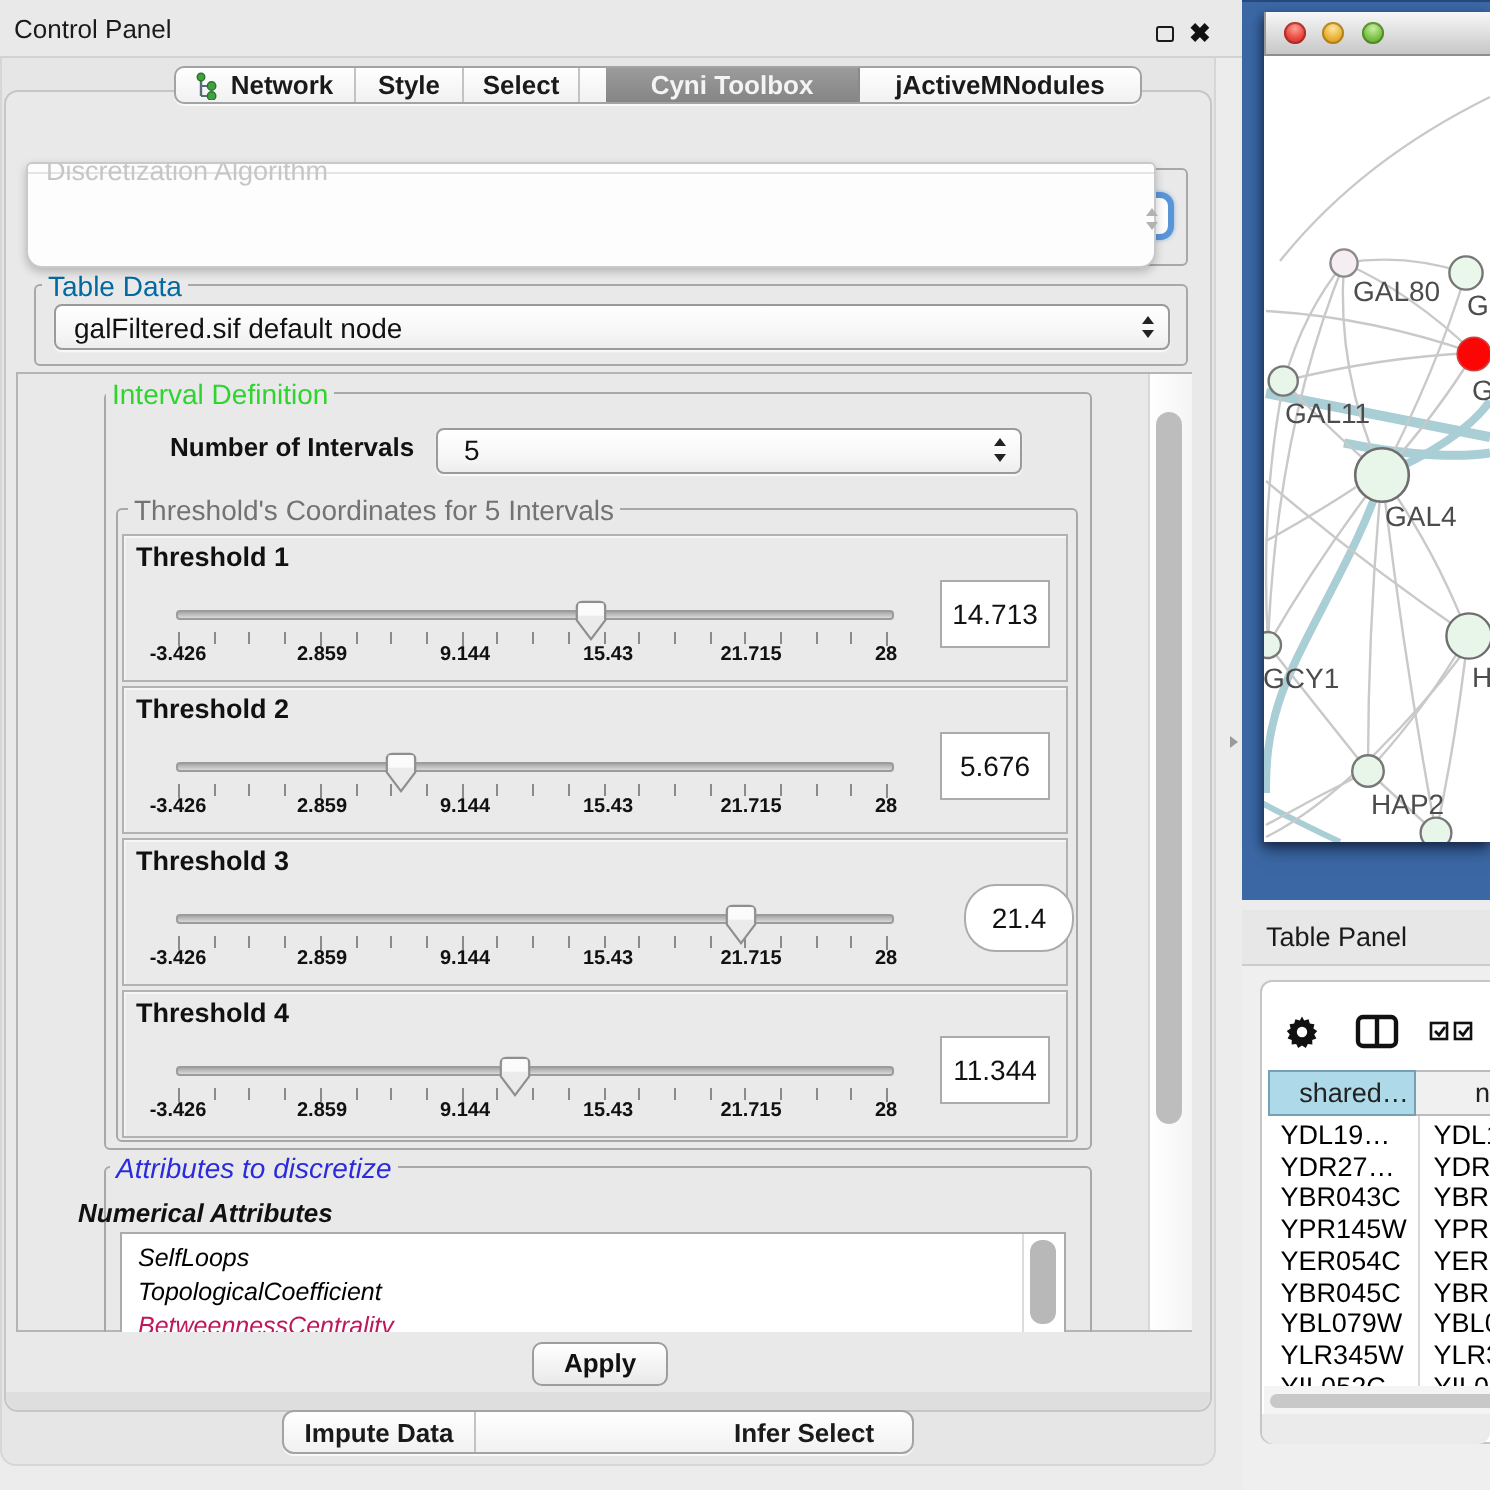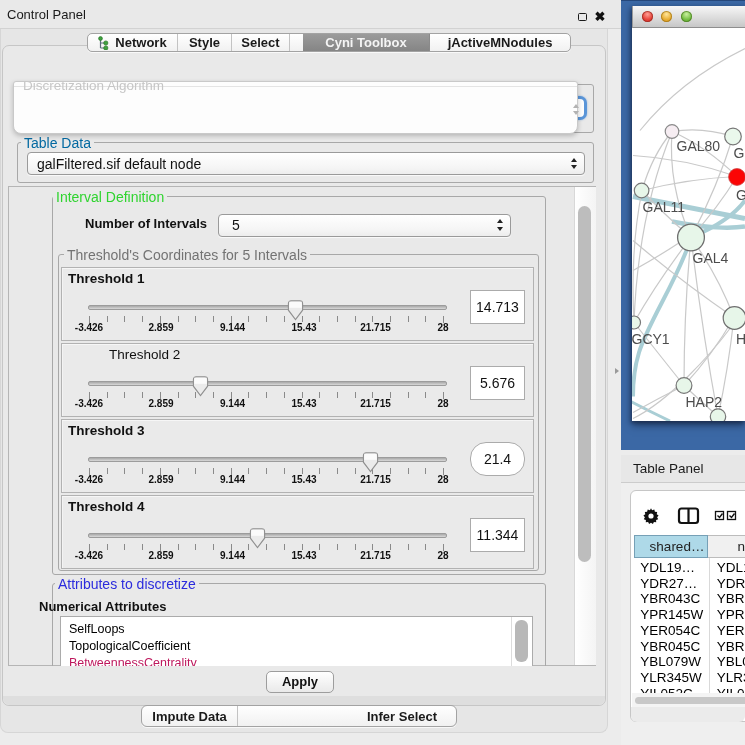--- a/index.html
+++ b/index.html
@@ -121,21 +121,21 @@
   <div class="tlab" style="left:232.5px;top:321.5px;">9.144</div>
   <div class="tlab" style="left:304px;top:321.5px;">15.43</div>
   <div class="tlab" style="left:375.5px;top:321.5px;">21.715</div>
   <div class="tlab" style="left:443px;top:321.5px;">28</div>
   <svg class="abs" style="left:286.5px;top:300px;" width="17" height="21" viewBox="0 0 17 21">
       <path d="M4.2,0.9 L12.8,0.9 Q15.6,0.9 15.6,3.7 L15.6,10.2 L8.5,19.6 L1.4,10.2 L1.4,3.7 Q1.4,0.9 4.2,0.9 Z" fill="#ebebeb" stroke="#8f8f8f" stroke-width="1.1"></path>
       <path d="M2.2,1.6 L14.8,1.6 L14.8,7.8 L2.2,7.8 Z" fill="#fdfdfd" opacity="0.9"></path>
     </svg>
   <div class="vbox" style="left:470px;top:290px;width:53px;height:32px;line-height:32px;">14.713</div>
   <div class="tbox" style="left:61px;top:343px;width:471px;height:72px;"></div>
-  <div class="abs" style="left:68px;top:346.5px;font-size:13.5px;font-weight:normal;color:#111;margin-left:41px;">Threshold 2</div>
+  <div class="abs" style="left:68px;top:346.5px;font-size:13.5px;font-weight:bold;color:#111;">Threshold 2</div>
   <div class="track" style="left:88px;top:380.5px;width:357px;"></div>
   <div class="tick" style="left:89.0px;top:391.5px;height:7px;"></div>
   <div class="tick" style="left:106.71px;top:391.5px;height:6px;"></div>
   <div class="tick" style="left:124.42px;top:391.5px;height:6px;"></div>
   <div class="tick" style="left:142.13px;top:391.5px;height:6px;"></div>
   <div class="tick" style="left:159.84px;top:391.5px;height:7px;"></div>
   <div class="tick" style="left:177.55px;top:391.5px;height:6px;"></div>
   <div class="tick" style="left:195.26px;top:391.5px;height:6px;"></div>
   <div class="tick" style="left:212.97px;top:391.5px;height:6px;"></div>
   <div class="tick" style="left:230.68px;top:391.5px;height:7px;"></div>
@@ -189,21 +189,21 @@
   <div class="tlab" style="left:89px;top:473.5px;">-3.426</div>
   <div class="tlab" style="left:161px;top:473.5px;">2.859</div>
   <div class="tlab" style="left:232.5px;top:473.5px;">9.144</div>
   <div class="tlab" style="left:304px;top:473.5px;">15.43</div>
   <div class="tlab" style="left:375.5px;top:473.5px;">21.715</div>
   <div class="tlab" style="left:443px;top:473.5px;">28</div>
   <svg class="abs" style="left:361.5px;top:452px;" width="17" height="21" viewBox="0 0 17 21">
       <path d="M4.2,0.9 L12.8,0.9 Q15.6,0.9 15.6,3.7 L15.6,10.2 L8.5,19.6 L1.4,10.2 L1.4,3.7 Q1.4,0.9 4.2,0.9 Z" fill="#ebebeb" stroke="#8f8f8f" stroke-width="1.1"></path>
       <path d="M2.2,1.6 L14.8,1.6 L14.8,7.8 L2.2,7.8 Z" fill="#fdfdfd" opacity="0.9"></path>
     </svg>
-  <div class="vbox" style="left:470px;top:442px;width:53px;height:32px;line-height:32px;border-radius:16px;">21.4</div>
+  <div class="vbox" style="left:482px;top:442px;width:53px;height:32px;line-height:32px;border-radius:16px;">21.4</div>
   <div class="tbox" style="left:61px;top:495px;width:471px;height:72px;"></div>
   <div class="abs" style="left:68px;top:498.5px;font-size:13.5px;font-weight:bold;color:#111;">Threshold 4</div>
   <div class="track" style="left:88px;top:532.5px;width:357px;"></div>
   <div class="tick" style="left:89.0px;top:543.5px;height:7px;"></div>
   <div class="tick" style="left:106.71px;top:543.5px;height:6px;"></div>
   <div class="tick" style="left:124.42px;top:543.5px;height:6px;"></div>
   <div class="tick" style="left:142.13px;top:543.5px;height:6px;"></div>
   <div class="tick" style="left:159.84px;top:543.5px;height:7px;"></div>
   <div class="tick" style="left:177.55px;top:543.5px;height:6px;"></div>
   <div class="tick" style="left:195.26px;top:543.5px;height:6px;"></div>
@@ -226,21 +226,21 @@
   <div class="tlab" style="left:232.5px;top:549.5px;">9.144</div>
   <div class="tlab" style="left:304px;top:549.5px;">15.43</div>
   <div class="tlab" style="left:375.5px;top:549.5px;">21.715</div>
   <div class="tlab" style="left:443px;top:549.5px;">28</div>
   <svg class="abs" style="left:248.5px;top:528px;" width="17" height="21" viewBox="0 0 17 21">
       <path d="M4.2,0.9 L12.8,0.9 Q15.6,0.9 15.6,3.7 L15.6,10.2 L8.5,19.6 L1.4,10.2 L1.4,3.7 Q1.4,0.9 4.2,0.9 Z" fill="#ebebeb" stroke="#8f8f8f" stroke-width="1.1"></path>
       <path d="M2.2,1.6 L14.8,1.6 L14.8,7.8 L2.2,7.8 Z" fill="#fdfdfd" opacity="0.9"></path>
     </svg>
   <div class="vbox" style="left:470px;top:518px;width:53px;height:32px;line-height:32px;">11.344</div>
 
-  <div class="abs" style="left:8px;top:575px;width:588px;height:91px;overflow:hidden;">
+  <div class="abs" style="left:8px;top:575px;width:588px;height:91px;overflow:hidden;font-style:italic;">
     <div class="abs" style="left:44px;top:8px;width:492px;height:120px;border:1px solid #a8a8a8;border-radius:3px;"></div>
     <div class="grouptitle" style="left:47px;top:1px;color:#2b2bdd;">Attributes to discretize</div>
     <div class="abs" style="left:31px;top:24px;font-size:13px;font-weight:bold;color:#111;">Numerical Attributes</div>
     <div class="abs" style="left:52px;top:41px;width:471px;height:60px;background:#ffffff;border:1px solid #ababab;">
       <div class="abs" style="left:8px;top:5px;font-size:12.5px;color:#000;">SelfLoops</div>
       <div class="abs" style="left:8px;top:22px;font-size:12.5px;color:#000;">TopologicalCoefficient</div>
       <div class="abs" style="left:8px;top:39px;font-size:12.5px;color:#be185d;">BetweennessCentrality</div>
       <div class="abs" style="left:450px;top:0;width:1px;height:60px;background:#dcdcdc;"></div>
       <div class="abs" style="left:454px;top:3px;width:13px;height:42px;background:#b8b8b8;border-radius:6px;"></div>
     </div>

